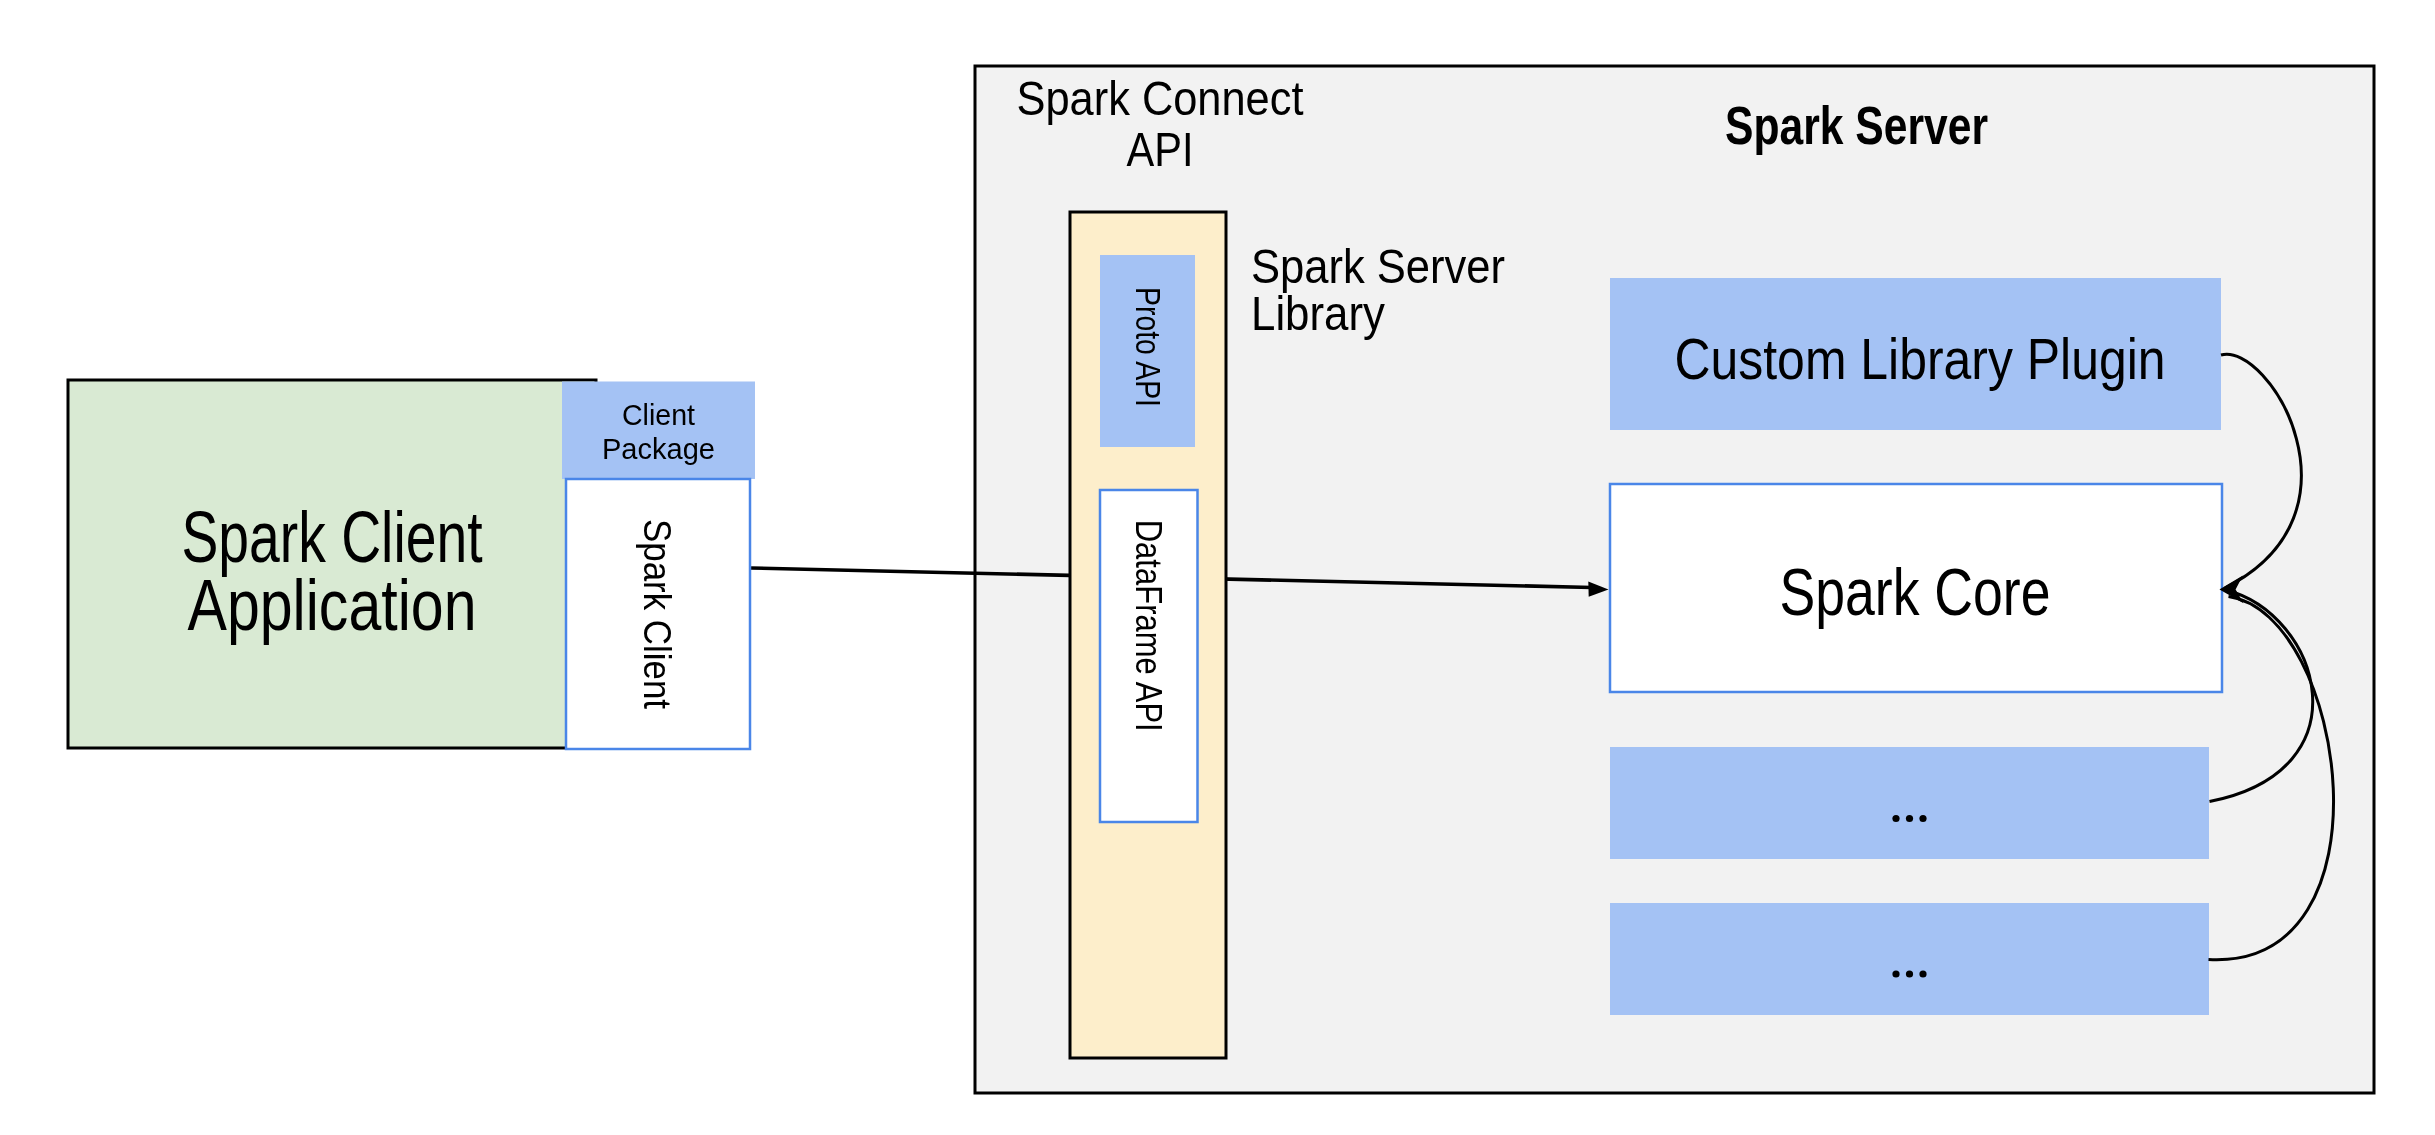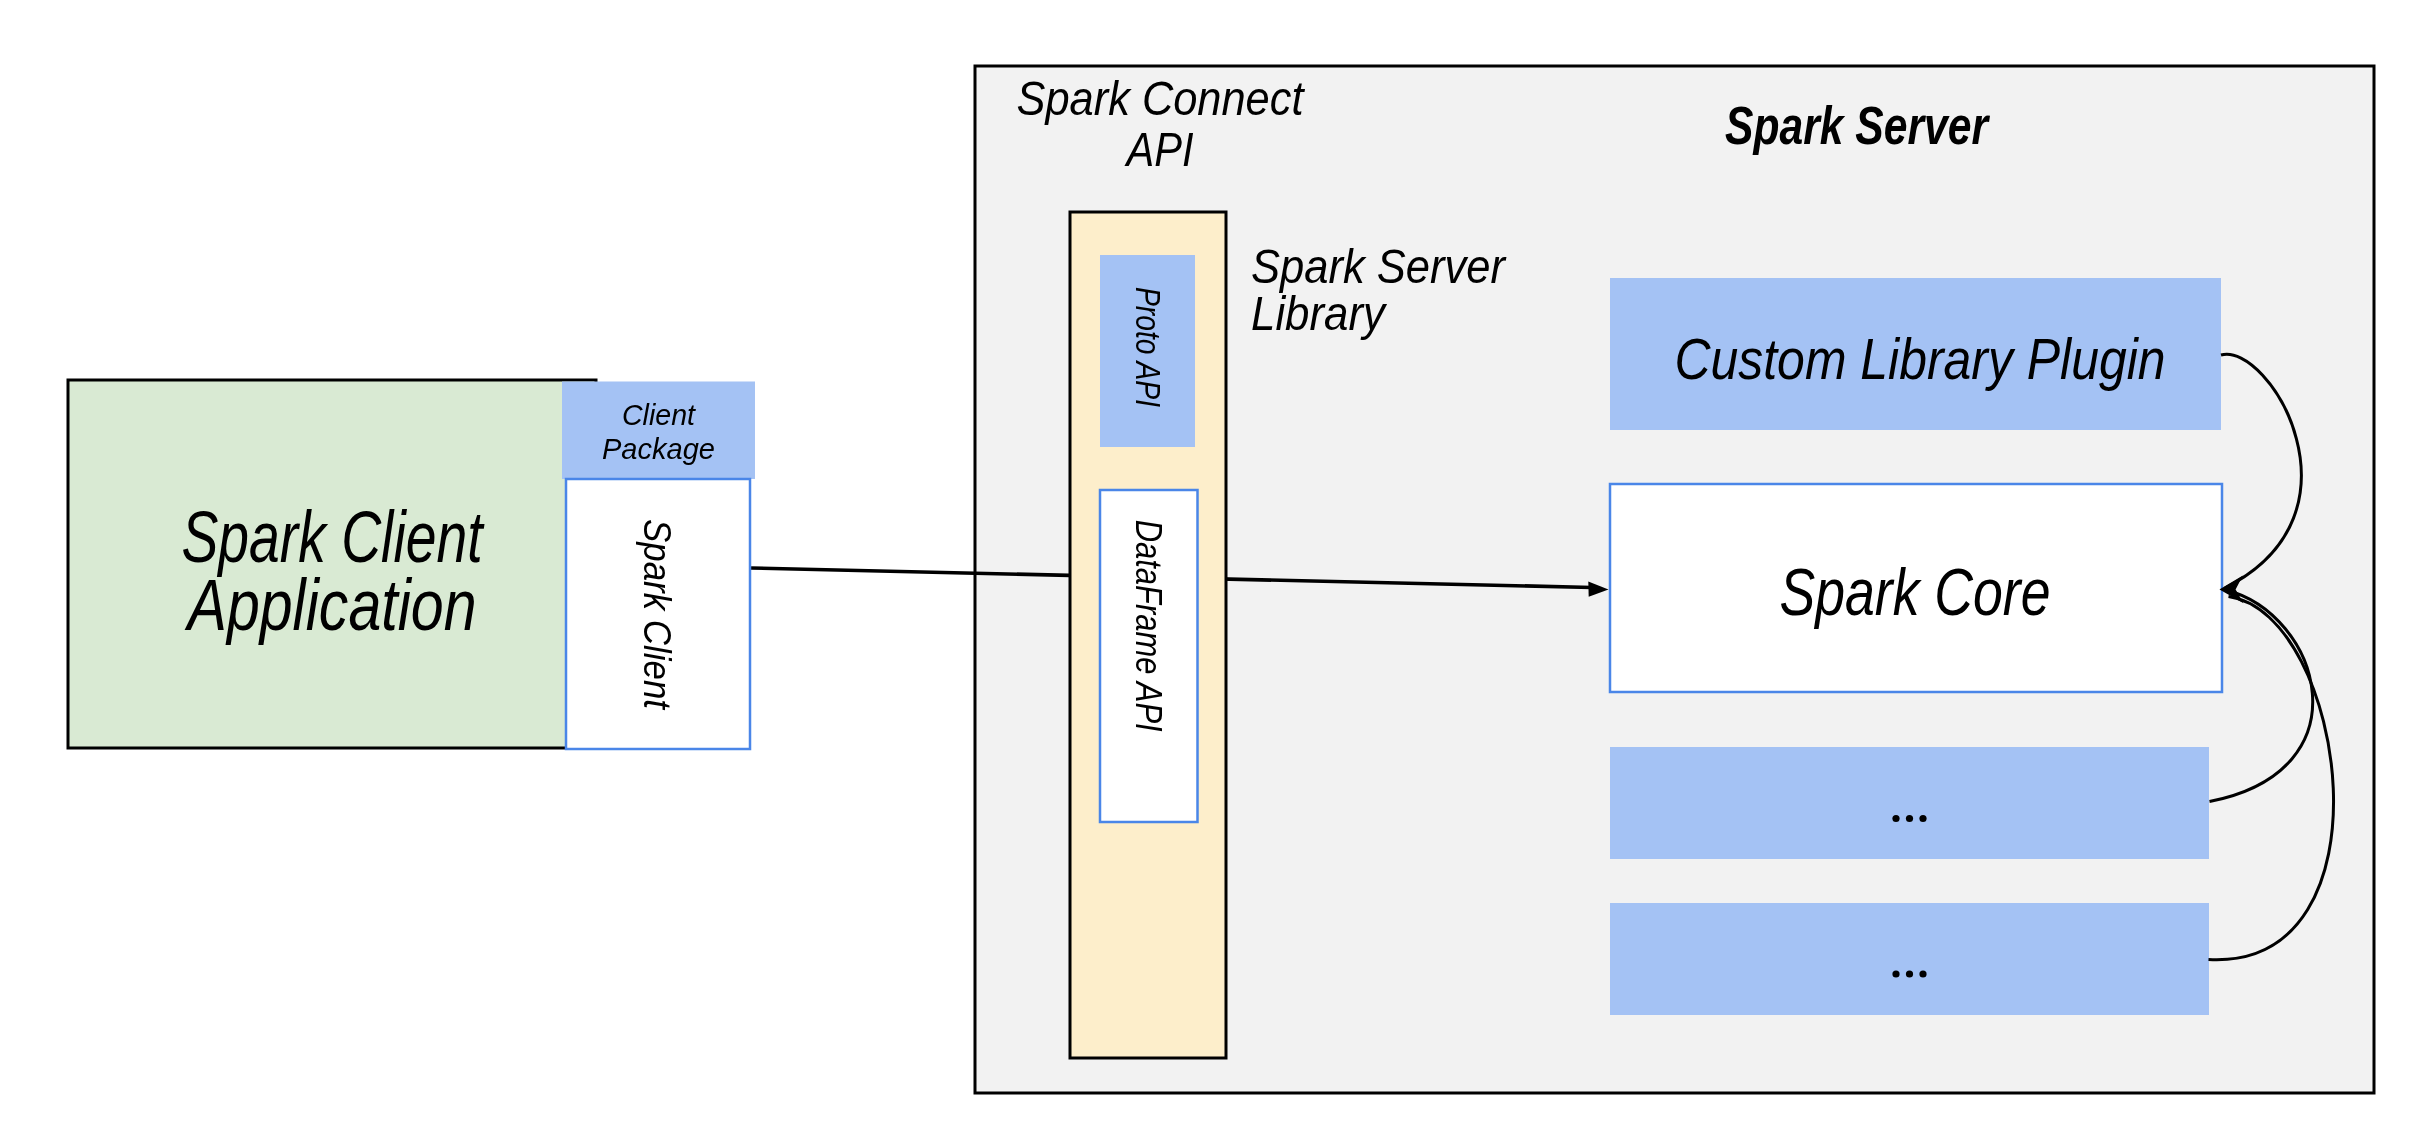--- a/index.html
+++ b/index.html
@@ -1,16 +1,16 @@
 <!DOCTYPE html>
 <html><head>
 <meta charset="utf-8">
 <style>
   html,body{margin:0;padding:0;background:#ffffff;}
-  #canvas{position:relative;width:2435px;height:1135px;background:#0ea5e9;overflow:hidden;font-style:italic;}
+  #canvas{position:relative;width:2435px;height:1135px;background:#0ea5e9;overflow:hidden;}
   svg text{font-family:"Liberation Sans", sans-serif;fill:#000000;}
 </style>
 </head>
 <body>
 <div id="canvas">
 <svg width="2435" height="1135" viewBox="0 0 2435 1135">
   <rect x="0" y="0" width="2435" height="1135" fill="#ffffff"></rect>
 
   <rect x="975" y="66" width="1399" height="1027" fill="#f2f2f2" stroke="#000000" stroke-width="3"></rect>
 

